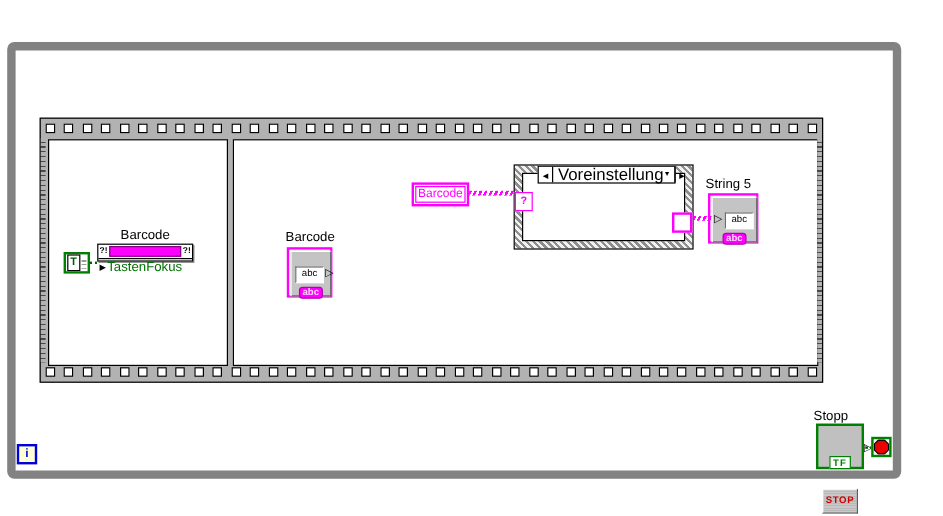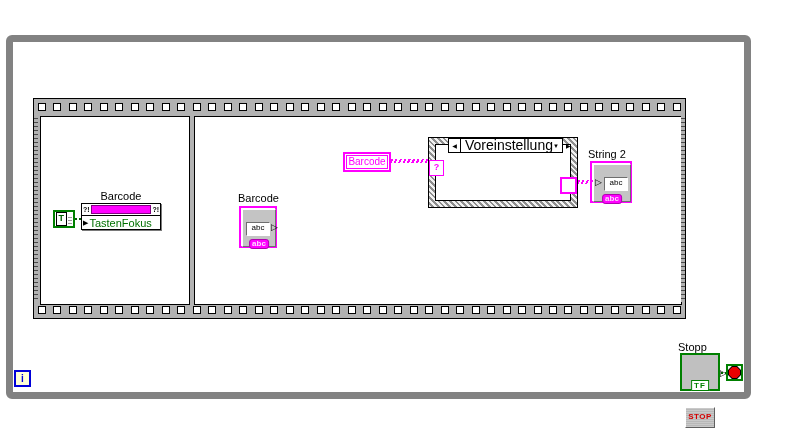--- a/index.html
+++ b/index.html
@@ -20,21 +20,21 @@
   .sprocket-band.bottom{bottom:3px;}
   .sprocket{width:8px;height:8px;background:#fff;border:1px solid #000;box-sizing:border-box;flex:0 0 auto;}
   .scallop{position:absolute;top:16px;bottom:16px;width:4px;background:repeating-linear-gradient(0deg,#b2b2b2 0 3px,#4a4a4a 3px 4px);}
   .scallop.left{left:0;}
   .scallop.right{right:0;}
 
   
   .lbl{font-size:11px;color:#000;white-space:nowrap;line-height:12px;}
 
   
-  .prop-node{left:81px;top:203px;width:80px;height:27px;background:#fff;border:1px solid #000;box-shadow:1px 1px 0 #7a7a7a;}
+  .prop-node{left:81px;top:203px;width:80px;height:15px;background:#fff;border:1px solid #000;box-shadow:1px 1px 0 #7a7a7a;}
   .prop-row1{height:11px;border-bottom:1px solid #000;display:flex;align-items:center;padding:0 1px;}
   .err-glyph{font-size:7px;line-height:7px;color:#000;font-weight:bold;flex:0 0 auto;}
   .ref-bar{flex:1;height:7px;background:#ff00ff;border:1px solid #800080;margin:0 1px;}
   .prop-row2{height:13px;display:flex;align-items:center;padding-left:1px;}
   .in-arrow{font-size:7px;color:#000;margin-right:1px;}
   .prop-name{font-size:11px;color:#007000;line-height:12px;}
 
   
   .true-const{left:53px;top:210px;width:22px;height:18px;border:2px solid #008000;background:#fff;display:flex;align-items:center;padding:1px;}
   .true-box{width:10px;height:12px;border:1px solid #000;color:#006000;font-weight:bold;font-size:9px;line-height:10px;text-align:center;background:#fff;}
@@ -227,21 +227,21 @@
       <span class="case-drop">▼</span>
       <span class="case-nav next">
           <span>▶</span>
         </span>
     </div>
     <div class="sel-tunnel">?</div>
     <div class="out-tunnel"></div>
   </div>
   <div class="abs wire-string" style="left:578px;top:180px;width:15px;"></div>
 
-  <div class="abs lbl" style="left:588px;top:148px;">String 2</div>
+  <div class="abs lbl" style="left:588px;top:148px;">String 5</div>
   <div class="abs str-term" style="left:590px;top:161px;width:42px;">
     <div class="str-inner">
       <span class="term-arrow" style="left:1px;top:13px;">▷</span>
       <div class="abc-field" style="left:10px;top:12px;">abc</div>
       <span class="type-tag">abc</span>
     </div>
   </div>
 
   <div class="abs iter-term">i</div>
 

